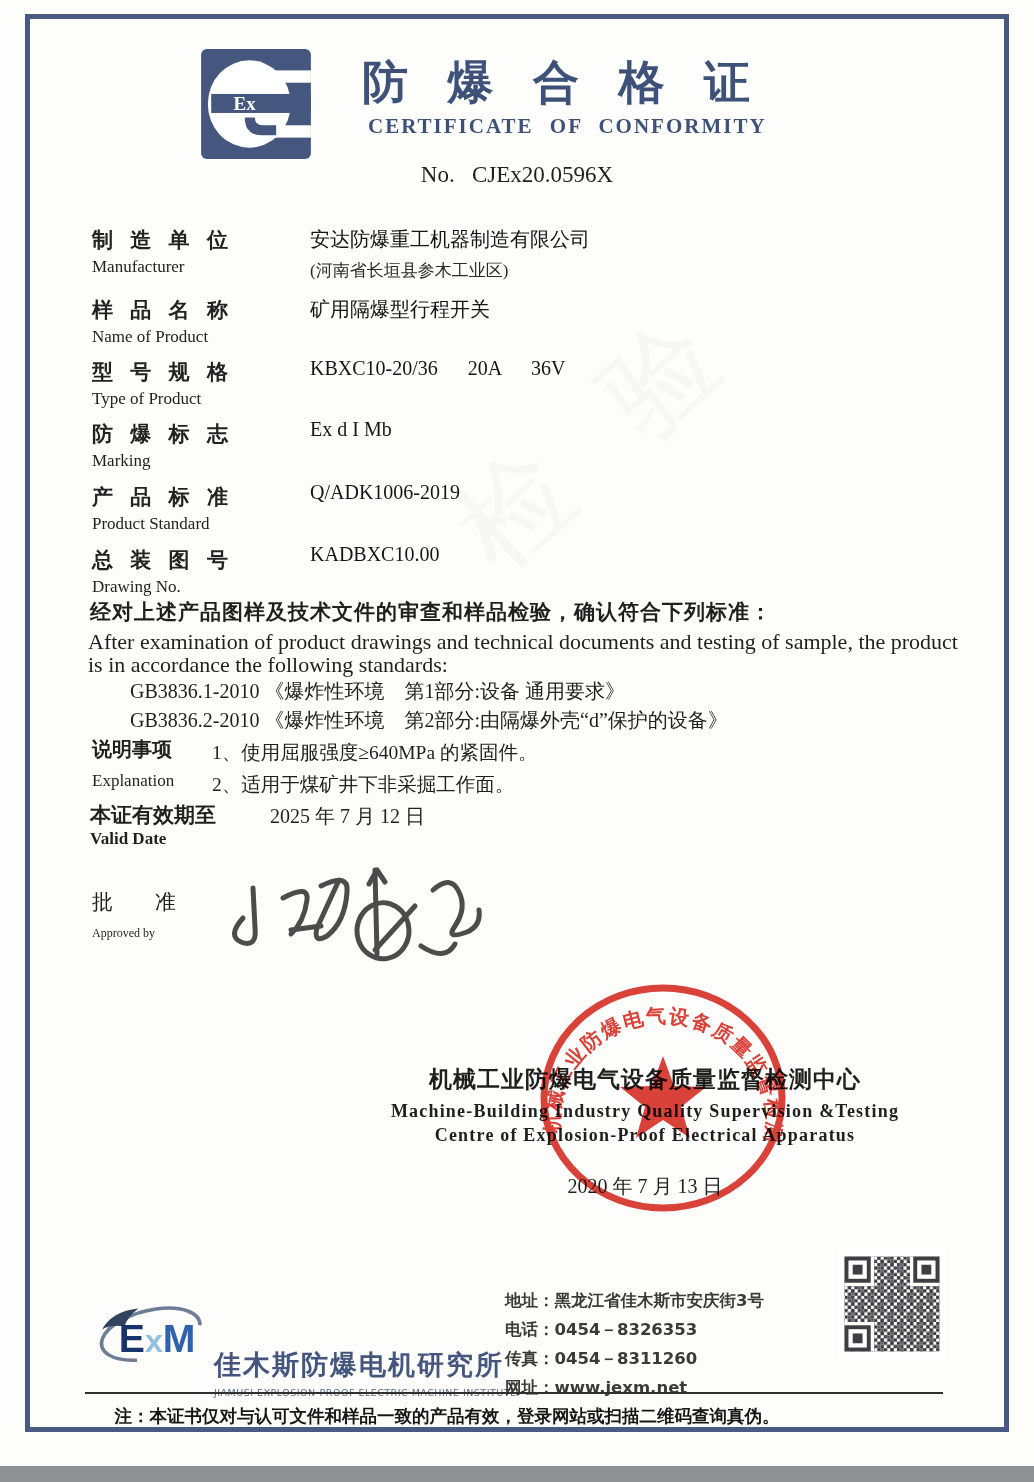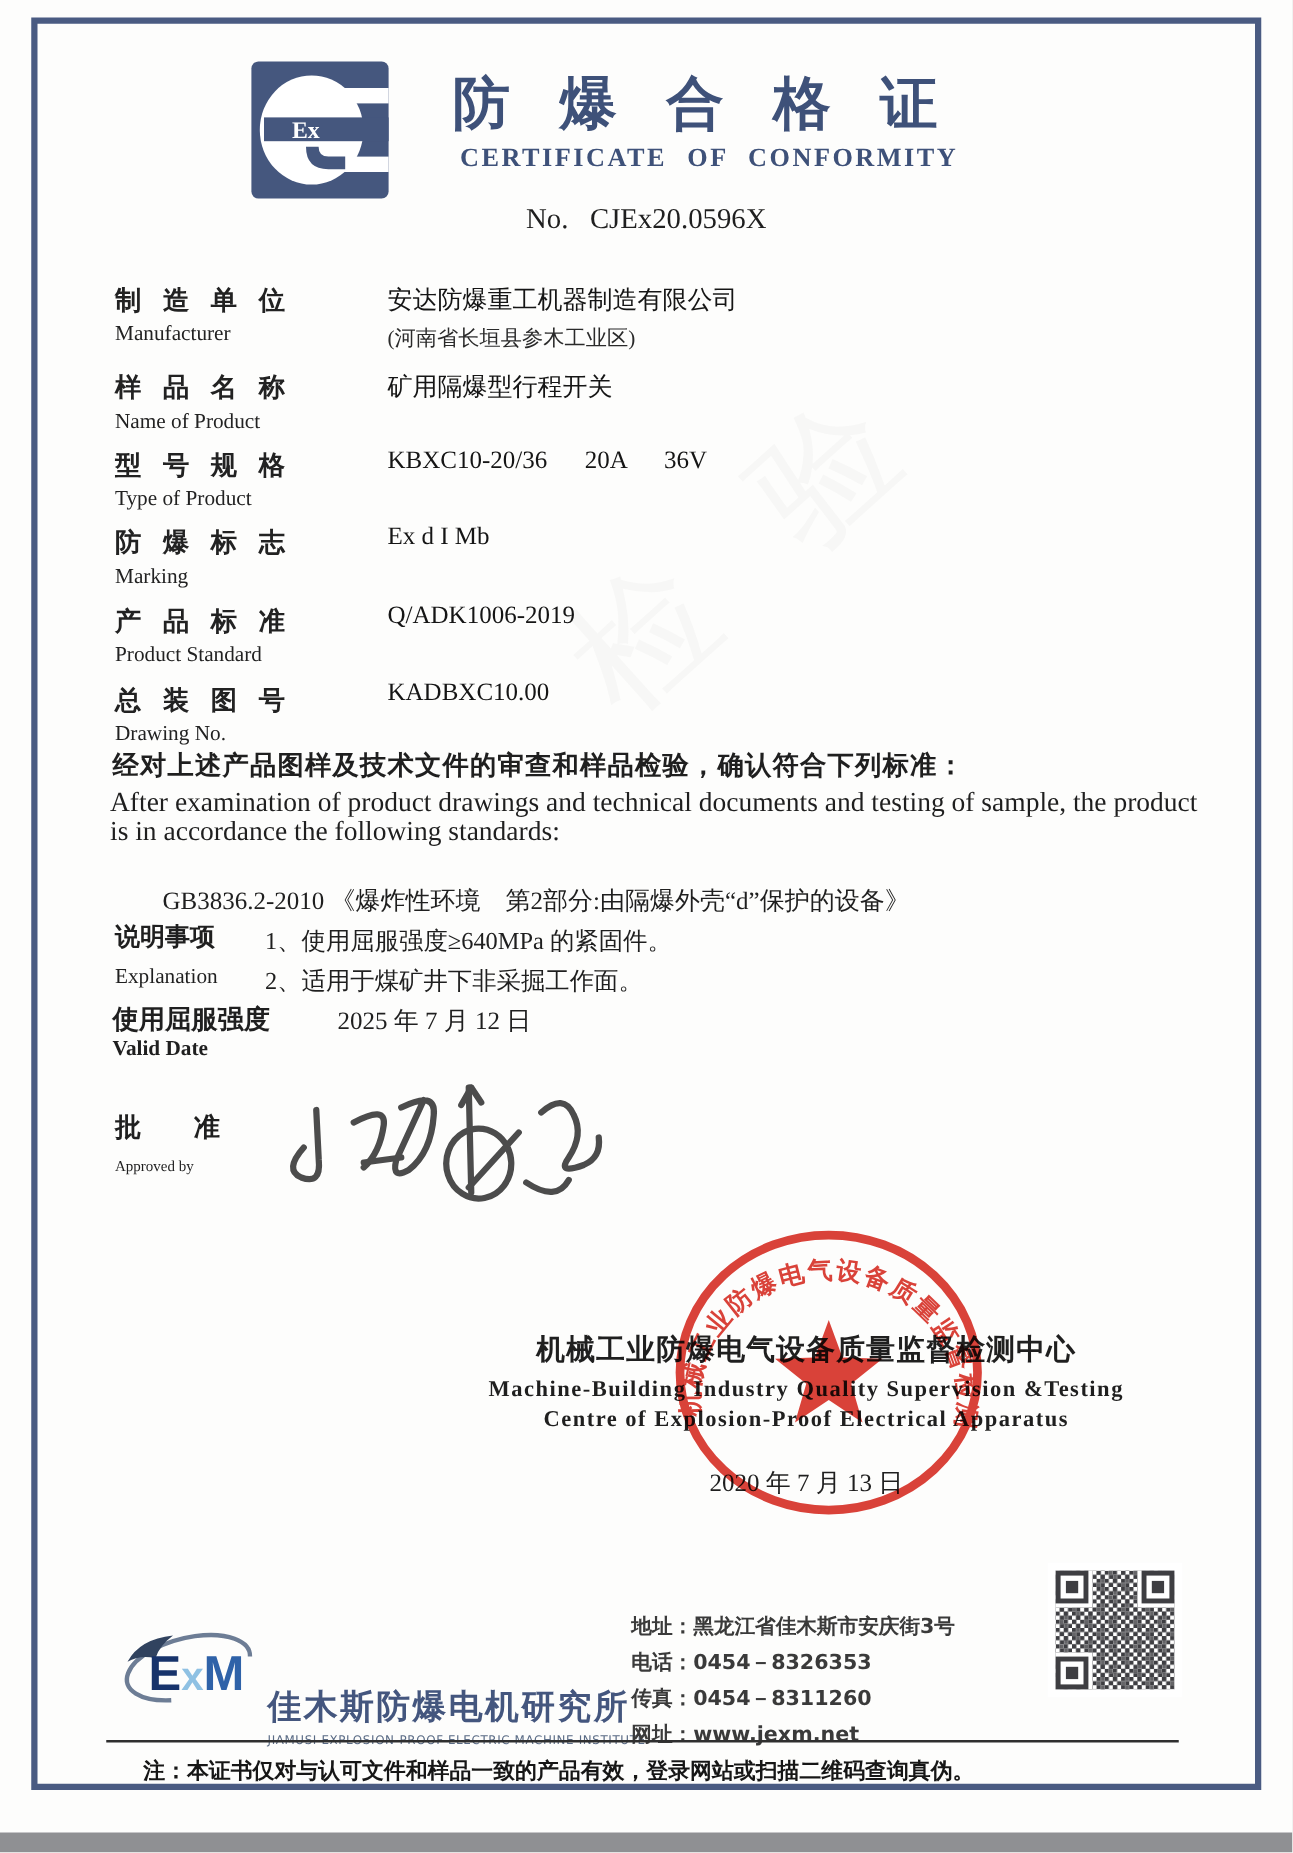--- a/index.html
+++ b/index.html
@@ -99,37 +99,38 @@
     <div class="flabel-cn">总 装 图 号</div>
     <div class="flabel-en serif">Drawing No.</div>
   </div>
   <div class="abs fvalue serif" style="left:310px;top:543px">KADBXC10.00</div>
 
   <div class="abs stmt-cn">经对上述产品图样及技术文件的审查和样品检验，确认符合下列标准：</div>
   <div class="abs stmt-en serif">
     <div>After examination of product drawings and technical documents and testing of sample, the product</div>
     <div>is in accordance the following standards:</div>
   </div>
+  <div class="abs std-line serif" style="top:678px">GB3836.1-2010 《爆炸性环境　第1部分:设备 通用要求》</div>
   <div class="abs std-line serif" style="top:707px">GB3836.2-2010 《爆炸性环境　第2部分:由隔爆外壳“d”保护的设备》</div>
 
   <div class="abs" style="left:92px;top:736px">
     <div style="font-size:20px;font-weight:bold">说明事项</div>
     <div class="serif" style="font-size:17px;margin-top:8px">Explanation</div>
   </div>
   <div class="abs serif" style="left:212px;top:739px;font-size:19.5px">1、使用屈服强度≥640MPa 的紧固件。</div>
   <div class="abs serif" style="left:212px;top:771px;font-size:19.5px">2、适用于煤矿井下非采掘工作面。</div>
 
   <div class="abs" style="left:90px;top:801px">
-    <div style="font-size:21px;font-weight:bold">使用屈服强度</div>
+    <div style="font-size:21px;font-weight:bold">本证有效期至</div>
     <div class="serif" style="font-size:17px;font-weight:bold;margin-top:0">Valid Date</div>
   </div>
   <div class="abs serif" style="left:270px;top:803px;font-size:20px">2025 年 7 月 12 日</div>
 
   <div class="abs" style="left:92px;top:888px">
-    <div style="font-size:21px;font-weight:bold">批　　准</div>
+    <div style="font-size:21px;font-weight:normal">批　　准</div>
     <div class="serif" style="font-size:12px;margin-top:10px">Approved by</div>
   </div>
   <svg class="abs sig-svg" width="270" height="140" viewBox="0 0 270 140">
     <g fill="none" stroke="#4c4c4c" stroke-width="5" stroke-linecap="round">
       <path d="M28 38 l2 40 q2 20 -14 14 q-14 -6 2 -24"></path>
       <path d="M58 48 q26 -14 24 2 q-3 22 -16 34"></path>
       <path d="M66 80 l30 -4"></path>
       <path d="M96 36 q28 -14 26 6 q-2 30 -20 44 q-14 8 -10 -8 l22 -48"></path>
       <path d="M150 20 l2 84"></path>
       <path d="M152 20 l-8 14 m8 -14 l8 12"></path>

